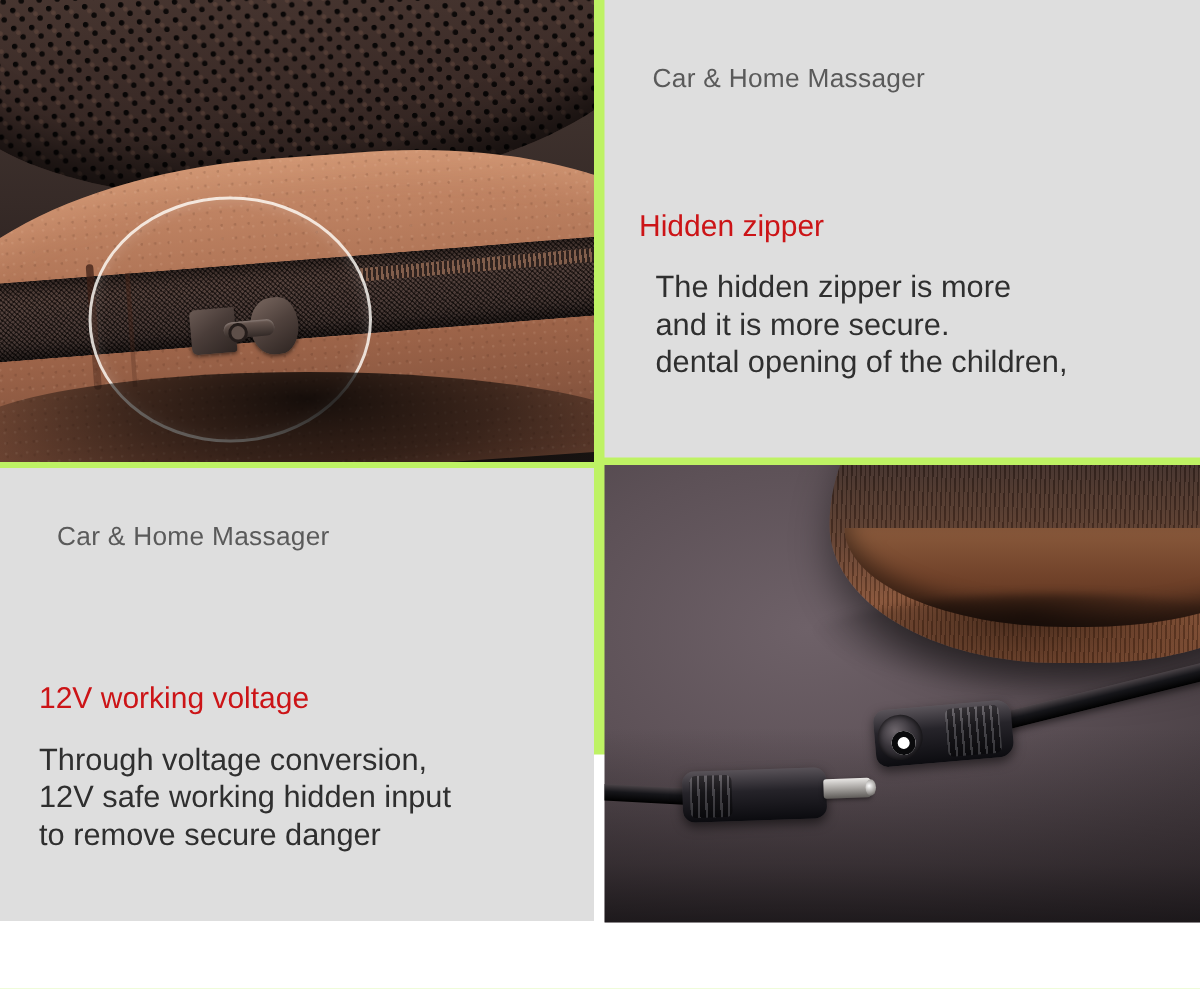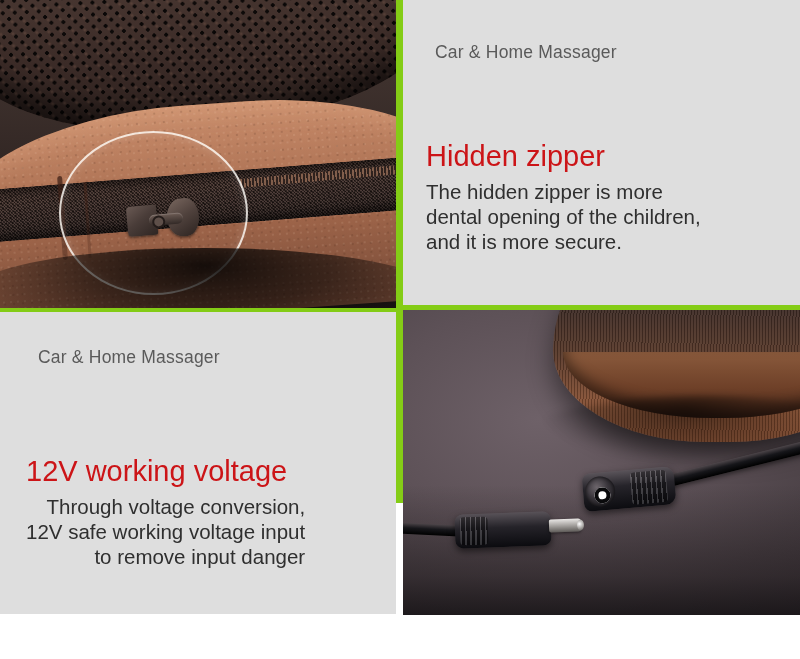--- a/index.html
+++ b/index.html
@@ -13,21 +13,21 @@
     height: 659px;
     font-family: "Liberation Sans", "DejaVu Sans", sans-serif;
     overflow: hidden;
   }
 
   
   .page {
     position: relative;
     width: 800px;
     height: 503px;
-    background: #84cc16;
+    background: #bef264;
   }
 
   
   .quad {
     position: absolute;
     overflow: hidden;
   }
   .quad-tl { left: 0px;   top: 0px;   width: 396px; height: 308px; }
   .quad-tr { left: 403px; top: 0px;   width: 397px; height: 305px; }
   .quad-bl { left: 0px;   top: 312px; width: 396px; height: 302px; }
@@ -38,40 +38,40 @@
   
   .eyebrow {
     position: absolute;
     font-size: 17.5px;
     letter-spacing: 0.2px;
     color: #5a5a5a;
     white-space: nowrap;
   }
   .headline {
     position: absolute;
-    font-size: 29px;
+    font-size: 20px;
     letter-spacing: 0px;
     color: #cc1417;
     white-space: nowrap;
   }
   .body-copy {
     position: absolute;
     font-size: 20.5px;
     line-height: 25px;
     color: #2f2f2f;
   }
   .body-copy .line { display: block; white-space: nowrap; }
 
   .tr-eyebrow   { left: 32px; top: 42px; }
   .tr-headline  { left: 23px; top: 140px; }
-  .tr-body      { left: 23px; top: 179px; }
+  .tr-body      { left: 34px; top: 179px; }
 
   .bl-eyebrow   { left: 38px; top: 35px; }
   .bl-headline  { left: 26px; top: 143px; }
-  .bl-body      { left: 26px; top: 182px; text-align: right; }
+  .bl-body      { left: 26px; top: 182px; }
 
   
   .photo-zipper {
     background:
       radial-gradient(120% 90% at 50% 8%, #6a5044 0%, #4a3730 42%, #312522 78%, #241b19 100%);
   }
   
   .pz-backdrop {
     position: absolute; inset: 0;
     background:
@@ -342,32 +342,32 @@
     </div>
     <div class="pz-circle"></div>
     <div class="pz-shadow"></div>
   </div>
 
   <div class="quad quad-tr text-panel">
     <div class="eyebrow tr-eyebrow">Car &amp; Home Massager</div>
     <div class="headline tr-headline">Hidden zipper</div>
     <div class="body-copy tr-body">
       <span class="line">The hidden zipper is more</span>
+      <span class="line">and it is more secure.</span>
       <span class="line">dental opening of the children,</span>
-      <span class="line">and it is more secure.</span>
     </div>
   </div>
 
   <div class="quad quad-bl text-panel">
     <div class="eyebrow bl-eyebrow">Car &amp; Home Massager</div>
     <div class="headline bl-headline">12V working voltage</div>
     <div class="body-copy bl-body">
       <span class="line">Through voltage conversion,</span>
-      <span class="line">12V safe working voltage input</span>
-      <span class="line">to remove input danger</span>
+      <span class="line">12V safe working hidden input</span>
+      <span class="line">to remove secure danger</span>
     </div>
   </div>
 
   <div class="quad quad-br photo-plug">
     <div class="pp-cushion"></div>
     <div class="pp-cushion-band"></div>
     <div class="pp-cushion-shadow"></div>
     <div class="pp-floor"></div>
 
     <div class="pp-cable-f"></div>

